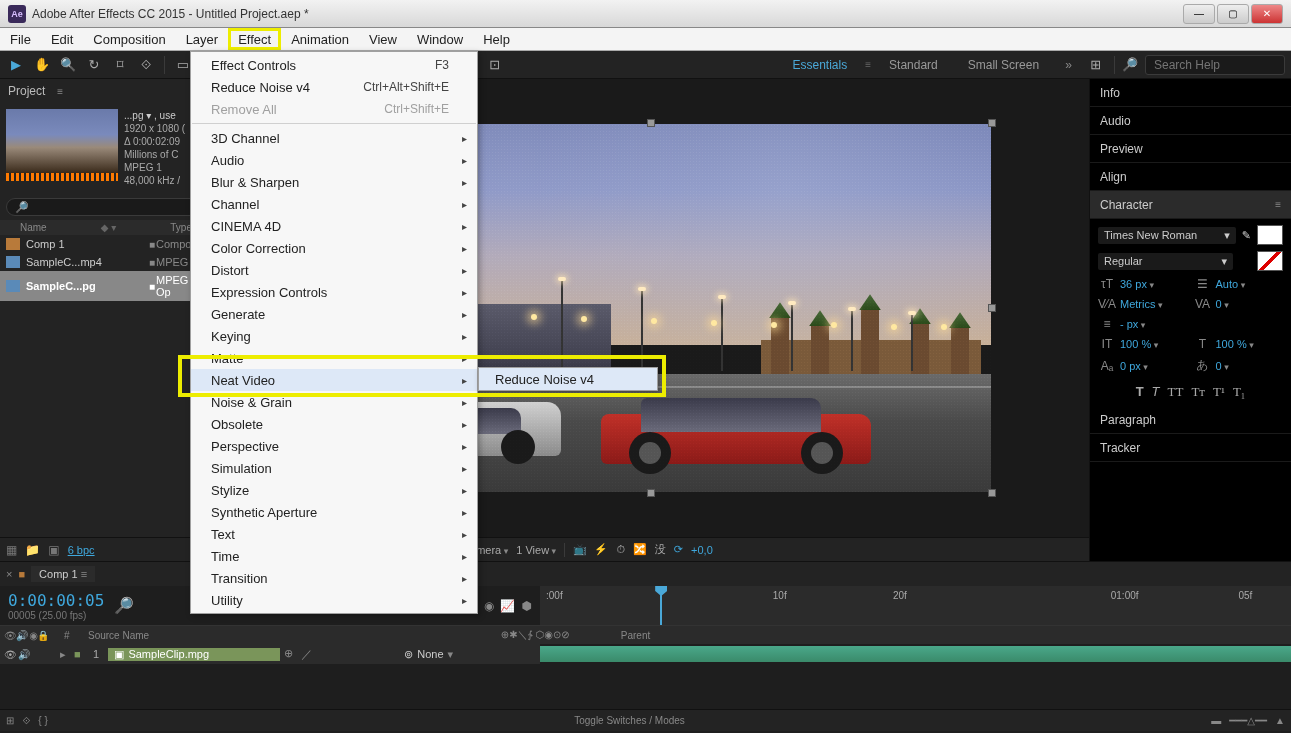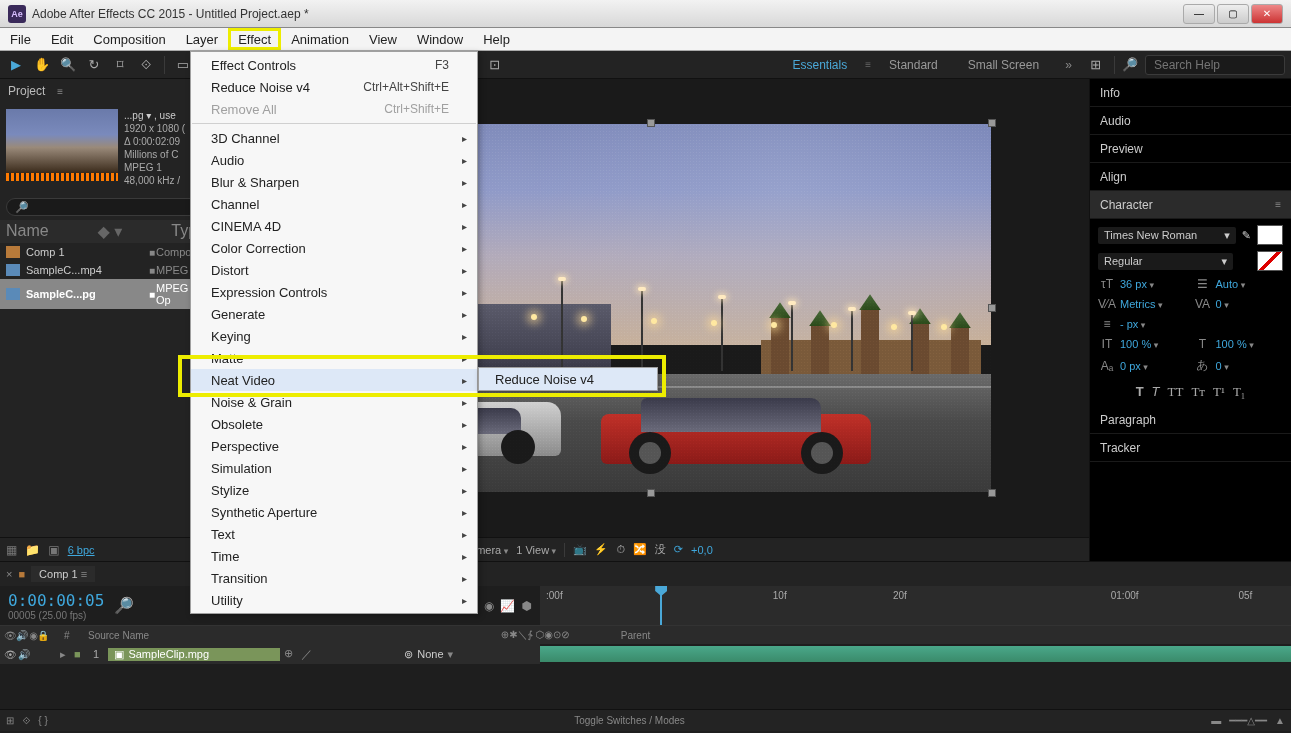--- a/index.html
+++ b/index.html
@@ -35,21 +35,21 @@
 
 .project-panel { width: 213px; background: #232323; border-right: 1px solid #111; display: flex; flex-direction: column; }
 .project-panel .ptab { height: 24px; display: flex; align-items: center; padding: 0 8px; color: #bbb; font-size: 12px; gap: 8px; }
 .project-panel .ptab .hamburger { margin-left: 4px; color: #888; font-size: 10px; }
 .project-panel .moviehead { display: flex; padding: 6px; gap: 6px; }
 .project-panel .thumb { width: 112px; height: 64px; background: linear-gradient(180deg,#6a7aaa 0%,#7a8abc 40%,#9a8a7a 60%,#3a2a1a 100%); position: relative; }
 .project-panel .thumb::after { content:""; position:absolute; left:0; right:0; bottom:-8px; height:8px; background: repeating-linear-gradient(90deg,#ff7a00 0,#ff7a00 3px,#222 3px,#222 5px); }
 .project-panel .metadata { font-size: 10px; color: #aaa; line-height: 13px; }
 .project-panel .searchrow { padding: 4px 6px; }
 .project-panel .searchrow input { width: 100%; background: #1a1a1a; border: 1px solid #3a3a3a; border-radius: 10px; padding: 2px 8px; color: #888; font-size: 11px; }
-.project-panel .cols { display: flex; padding: 2px 6px; font-size: 16px; color: #888; background:#2b2b2b; justify-content: space-between;}
+.project-panel .cols { display: flex; padding: 2px 20px; font-size: 10px; color: #888; background:#2b2b2b; justify-content: space-between;}
 .project-panel .itemrow { display: flex; align-items: center; padding: 3px 6px; font-size: 11px; color: #ccc; gap: 6px; }
 .project-panel .itemrow.selected { background: #888888; color: #fff; }
 .project-panel .itemrow .ic { width: 14px; height: 12px; }
 .project-panel .footer { margin-top: auto; height: 24px; display: flex; align-items: center; padding: 0 6px; gap: 8px; border-top: 1px solid #111; }
 .project-panel .footer .fic { color: #777; font-size: 12px; }
 .project-panel .footer .bpc { color: #3fa8dd; font-size: 11px; text-decoration: underline; }
 
 
 .comp-panel { flex: 1; background: #1a1a1a; display: flex; flex-direction: column; position: relative; }
 .comp-canvas-wrap { flex: 1; display: flex; align-items: center; justify-content: center; background: #1a1a1a; position:relative;}

